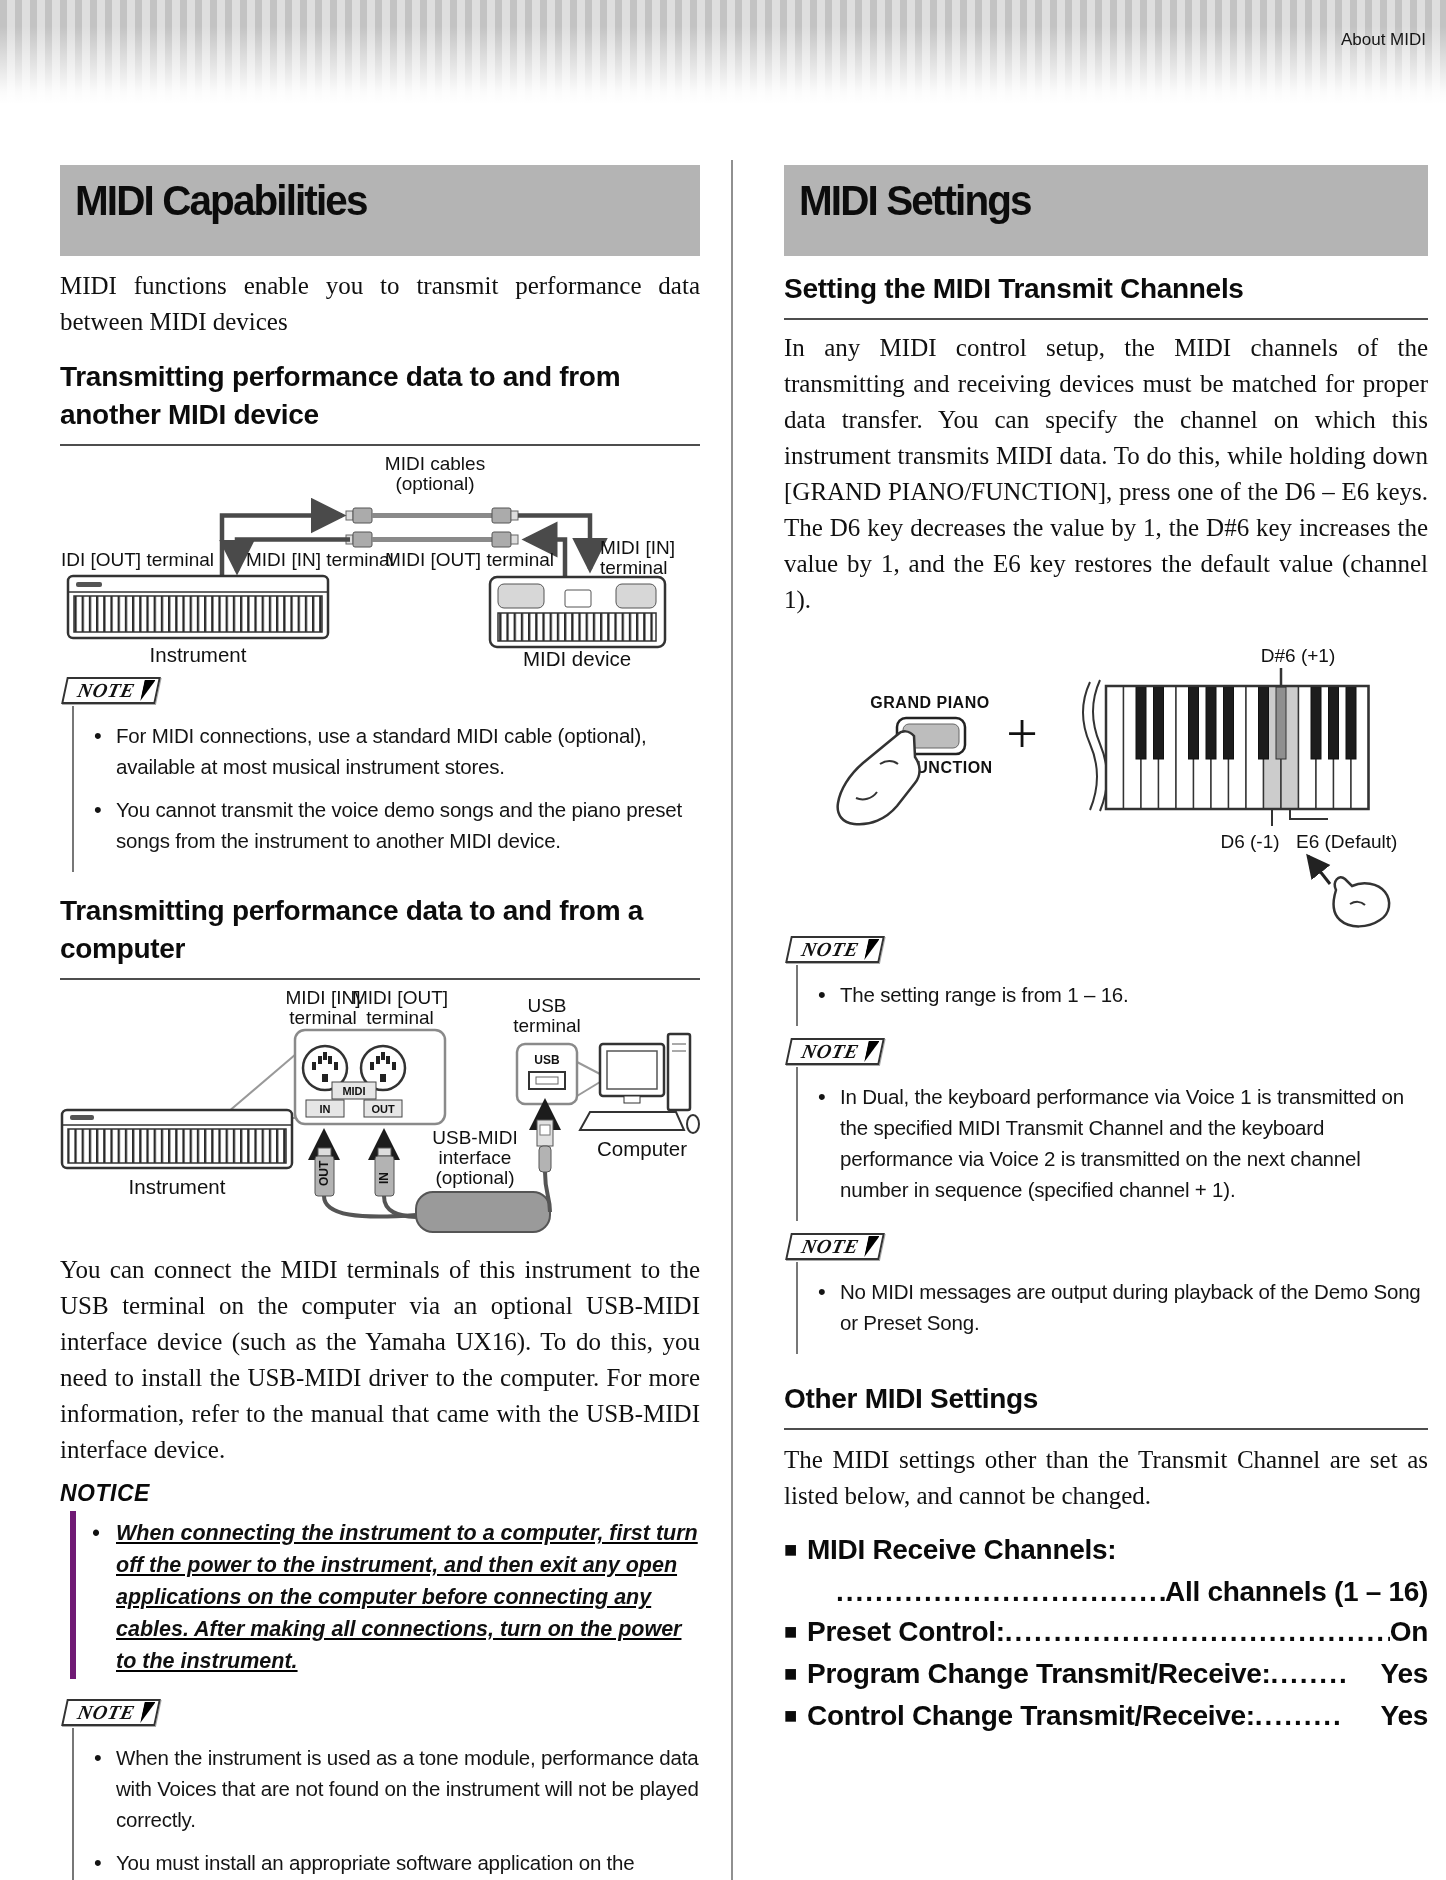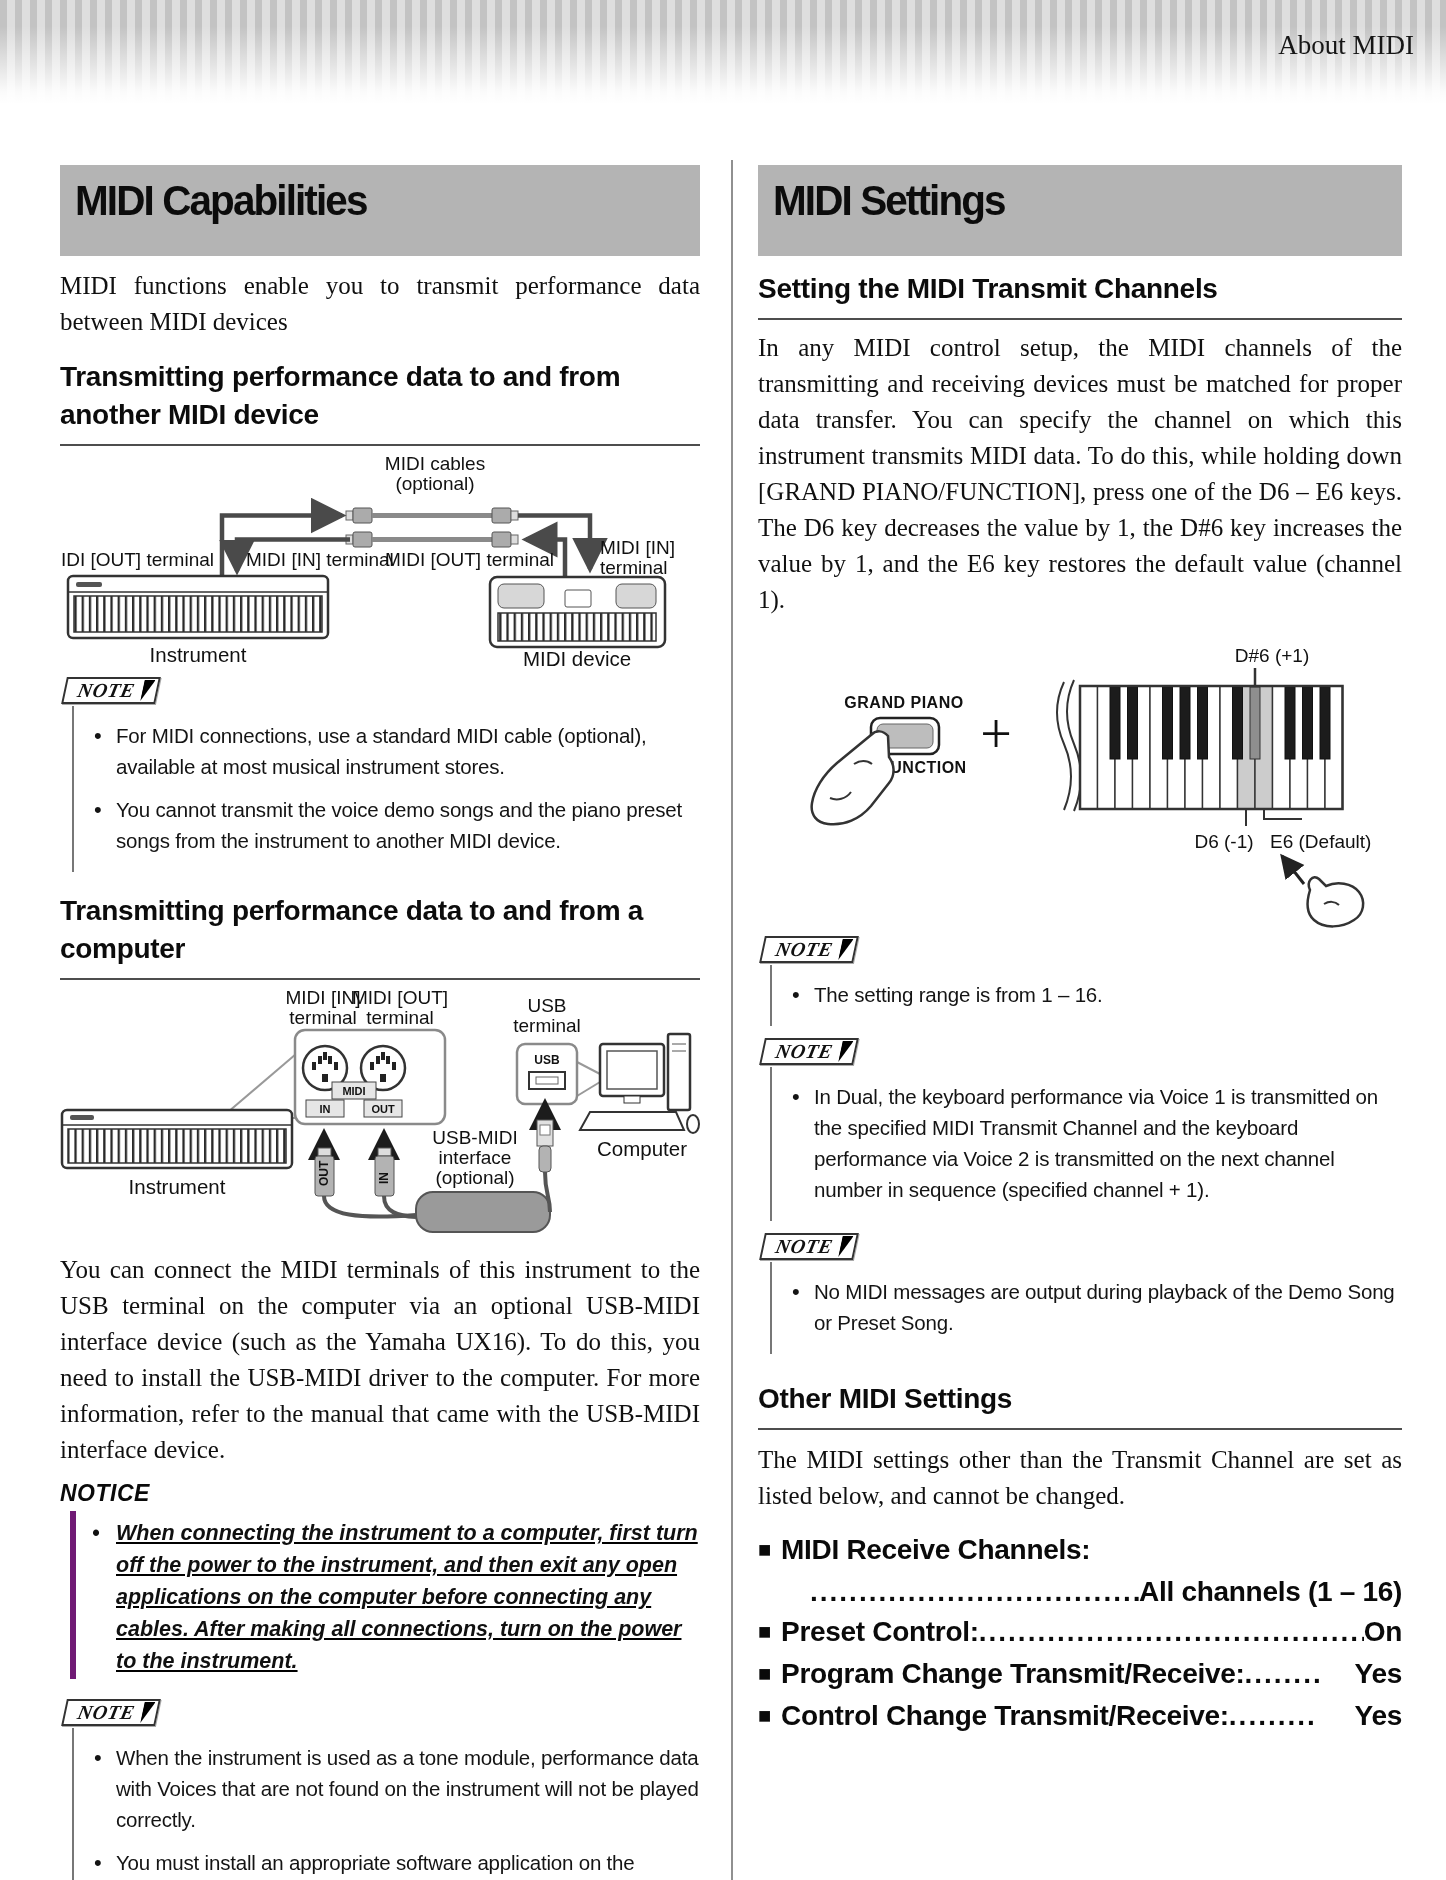--- a/index.html
+++ b/index.html
@@ -6,27 +6,27 @@
   body { background:#ffffff; font-family:"Liberation Sans", sans-serif; }
   #page { position:relative; width:1446px; height:1880px; background:#fff; overflow:hidden; }
 
   
   #banner {
     position:absolute; left:0; top:0; width:1446px; height:104px;
     background:
       linear-gradient(180deg, rgba(255,255,255,0) 0%, rgba(255,255,255,0) 25%, rgba(255,255,255,.92) 88%, #fff 100%),
       repeating-linear-gradient(90deg, #c3c3c3 0px, #c3c3c3 7px, #dedede 7px, #dedede 15px);
   }
-  #banner-title { position:absolute; top:30px; right:32px; font-size:27px; color:#161616;font-family:Liberation Serif, serif; }
+  #banner-title { position:absolute; top:30px; right:20px; font-size:17px; color:#161616; }
 
   #divider { position:absolute; left:731px; top:160px; width:2px; height:1720px; background:#909090; }
 
   .col { position:absolute; top:165px; }
   #col-left  { left:60px;  width:640px; }
-  #col-right { left:758px; width:644px; }
+  #col-right { left:784px; width:644px; }
 
   .section-bar { height:91px; background:#b4b4b4; }
   .section-bar .bar-title {
     display:inline-block; padding-left:16px; line-height:70px;
     font-size:43px; font-weight:700; letter-spacing:-2px; color:#0c0c0c;
     transform:scaleX(.94); transform-origin:left center; white-space:nowrap;
   }
 
   .body-text { font-family:"Liberation Serif", serif; font-size:25px; line-height:36px; color:#101010; text-align:justify; }
 

